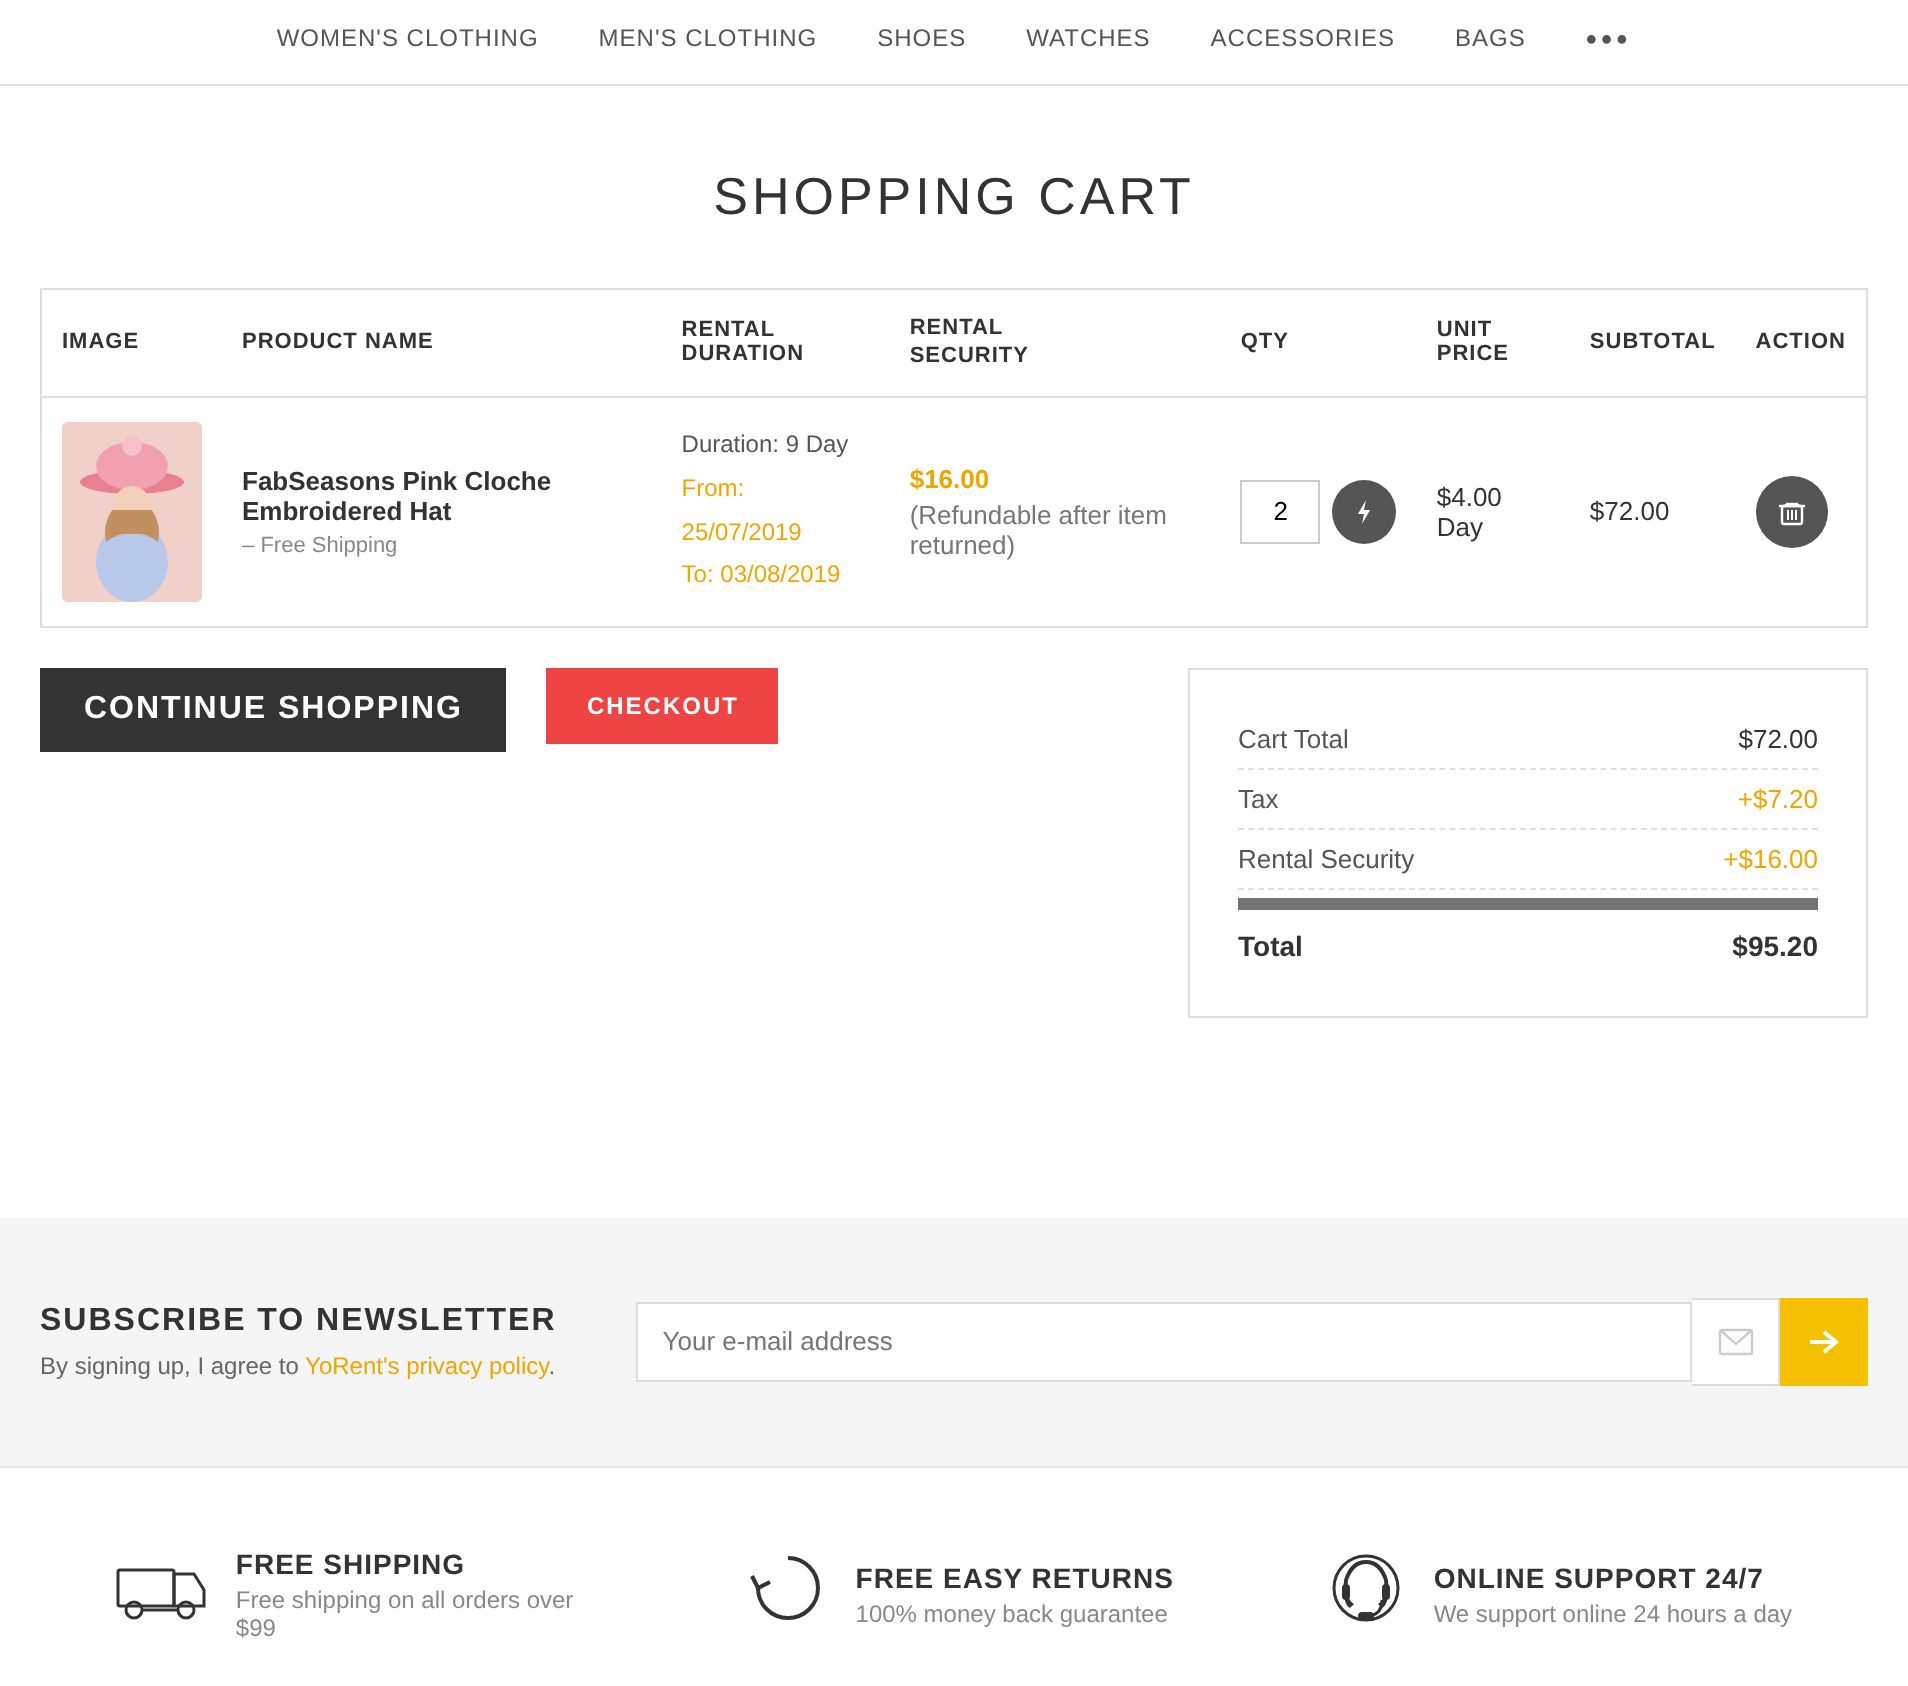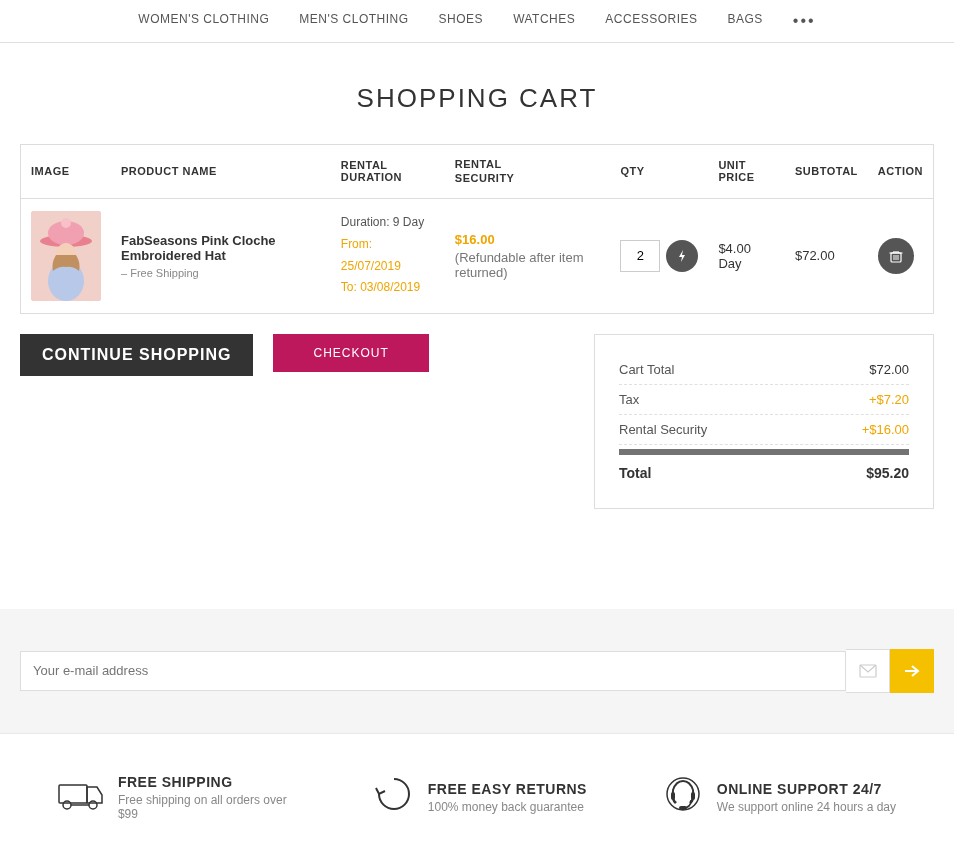--- a/index.html
+++ b/index.html
@@ -36,21 +36,21 @@
 
     .qty-wrapper { display: flex; align-items: center; gap: 6px; }
     .qty-input { width: 40px; height: 32px; border: 1px solid #ccc; text-align: center; font-size: 13px; }
     .qty-btn { width: 32px; height: 32px; border-radius: 50%; background: #555; border: none; cursor: pointer; display: flex; align-items: center; justify-content: center; color: #fff; font-size: 14px; }
 
     .delete-btn { width: 36px; height: 36px; border-radius: 50%; background: #555; border: none; cursor: pointer; display: flex; align-items: center; justify-content: center; color: #fff; font-size: 15px; }
 
     
     .actions-summary { display: flex; align-items: flex-start; gap: 20px; margin-bottom: 30px; }
     .btn-continue { background: #333; color: #fff; border: none; padding: 12px 22px; font-size: 16px; font-weight: 700; letter-spacing: 1px; cursor: pointer; }
-    .btn-checkout { background: #be185d; color: #fff; border: none; padding: 12px 40px; font-size: 12px; font-weight: 400; letter-spacing: 1px; cursor: pointer; }
+    .btn-checkout { background: #ef4444; color: #fff; border: none; padding: 12px 20px; font-size: 12px; font-weight: 700; letter-spacing: 1px; cursor: pointer; }
 
     .summary-box { margin-left: auto; background: #fff; border: 1px solid #ddd; padding: 20px 24px; min-width: 340px; }
     .summary-row { display: flex; justify-content: space-between; padding: 7px 0; font-size: 13px; color: #555; border-bottom: 1px dashed #e0e0e0; }
     .summary-row:last-child { border-bottom: none; }
     .summary-row.total { font-weight: 700; color: #333; font-size: 14px; border-top: 6px solid #737373; margin-top: 4px; padding-top: 10px; }
     .summary-row span:last-child { color: #333; }
     .summary-row.total span:last-child { color: #333; }
     .pos-val { color: #f0a500 !important; }
 
     
@@ -202,20 +202,24 @@
       <div class="summary-row total">
         <span>Total</span>
         <span>$95.20</span>
       </div>
     </div>
   </div>
 </div>
 
 <div class="newsletter">
   <div class="newsletter-inner">
+    <div class="newsletter-text">
+      <h3>SUBSCRIBE TO NEWSLETTER</h3>
+      <p>By signing up, I agree to <a>YoRent's privacy policy</a>.</p>
+    </div>
     <div class="newsletter-form">
       <input class="newsletter-input" type="email" placeholder="Your e-mail address" style="">
       <div class="newsletter-icon">
         <svg width="18" height="14" viewBox="0 0 18 14">
           <rect x="1" y="1" width="16" height="12" rx="1" fill="none" stroke="#ccc" stroke-width="1.2"></rect>
           <polyline points="1,1 9,8 17,1" fill="none" stroke="#ccc" stroke-width="1.2"></polyline>
         </svg>
       </div>
       <button class="newsletter-submit">
         <svg width="16" height="14" viewBox="0 0 16 14">

